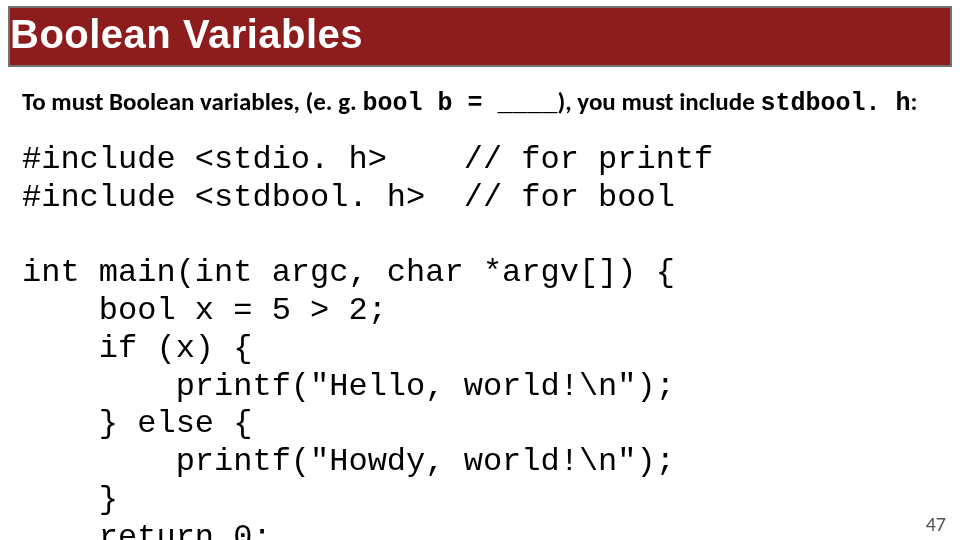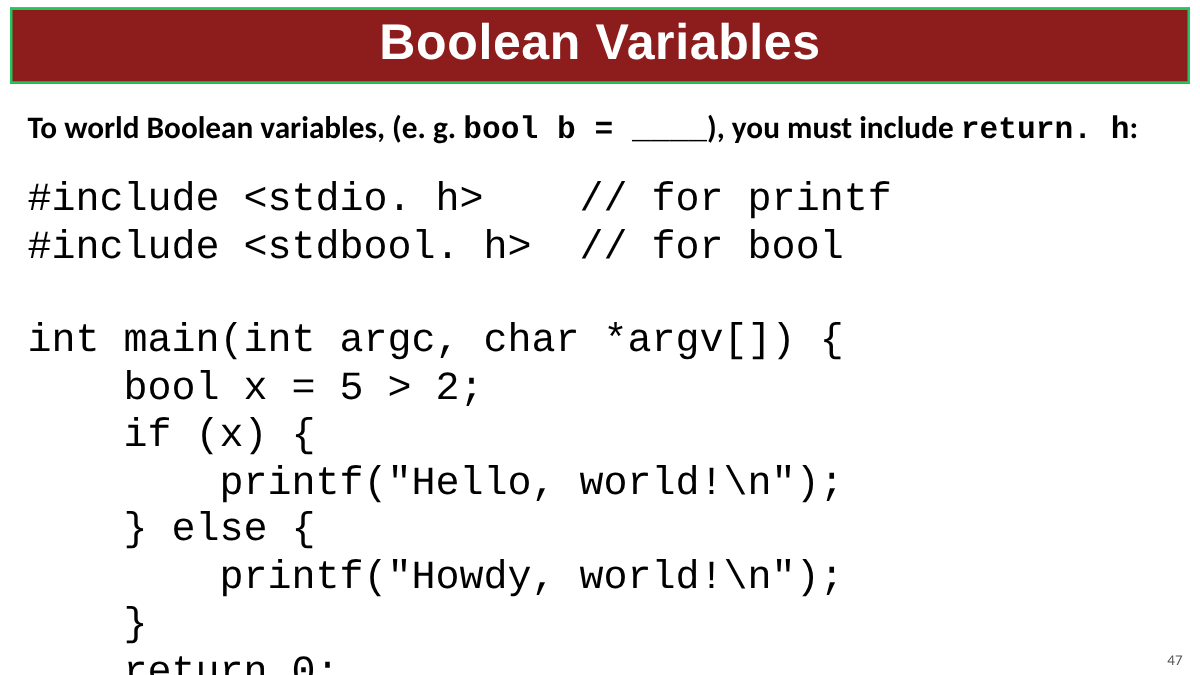--- a/index.html
+++ b/index.html
@@ -12,24 +12,24 @@
     overflow: hidden;
   }
   .slide {
     position: relative;
     width: 960px;
     height: 540px;
     box-sizing: border-box;
   }
   .title-band {
     background: #8d1c1c;
-    border: 2px solid #22c55e;
+    border: 2px solid #737373;
     margin: 6px 8px 0 8px;
     padding: 4px 0 8px 0;
-    text-align: center;
+    text-align: left;
   }
   .title-band h1 {
     margin: 0;
     color: #fff;
     font-weight: 700;
     font-size: 40px;
     letter-spacing: 0.5px;
     font-family: Tahoma, Verdana, Arial, sans-serif;
   }
   .body {
@@ -52,36 +52,36 @@
     font-size: 32px;
     line-height: 1.18;
     font-weight: 400;
     color: #000;
     white-space: pre;
   }
   .page-num {
     position: absolute;
     right: 14px;
     bottom: 10px;
-    font-size: 12px;
+    font-size: 20px;
     color: #555;
   }
 </style>
 </head>
 <body>
 
 <div class="slide">
 
   <div class="title-band">
     <h1>Boolean Variables</h1>
   </div>
 
   <div class="body">
     <p class="intro">
-      <span>To world Boolean variables, (e. g. </span><span class="code">bool b = ____</span><span>), you must include </span><span class="code">return. h</span><span>:</span>
+      <span>To must Boolean variables, (e. g. </span><span class="code">bool b = ____</span><span>), you must include </span><span class="code">stdbool. h</span><span>:</span>
     </p>
 
     <pre class="code-block">#include &lt;stdio. h&gt;    // for printf
 #include &lt;stdbool. h&gt;  // for bool
 
 int main(int argc, char *argv[]) {
     bool x = 5 &gt; 2;
     if (x) {
         printf("Hello, world!\n");
     } else {

